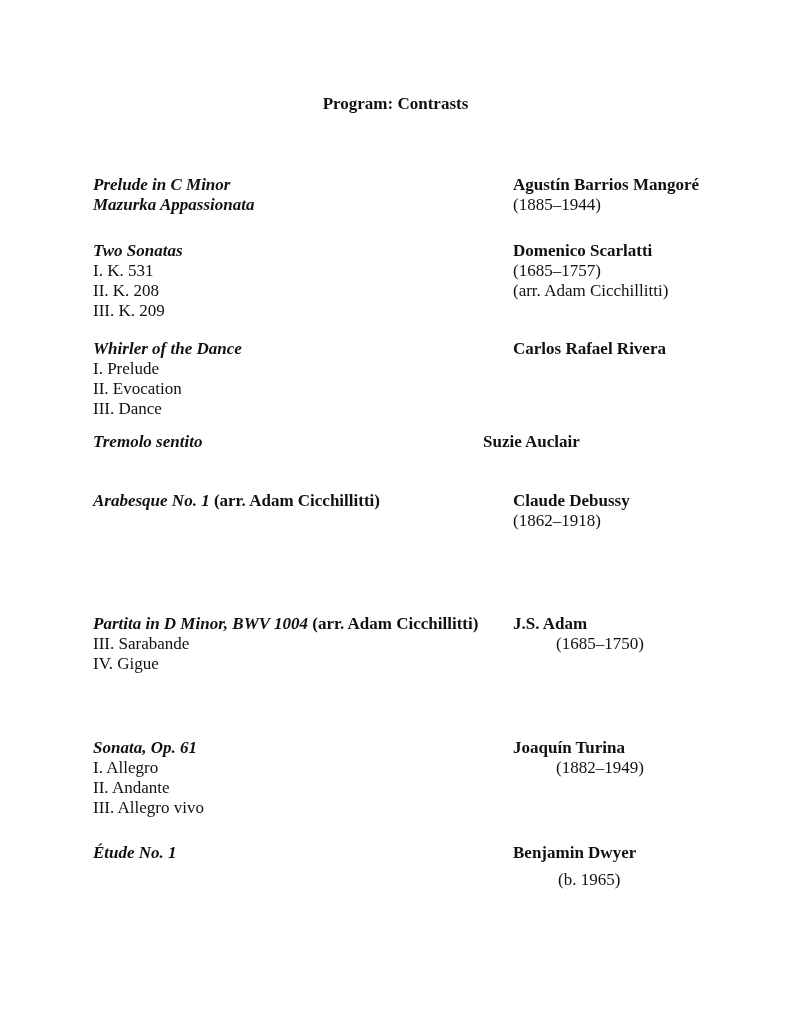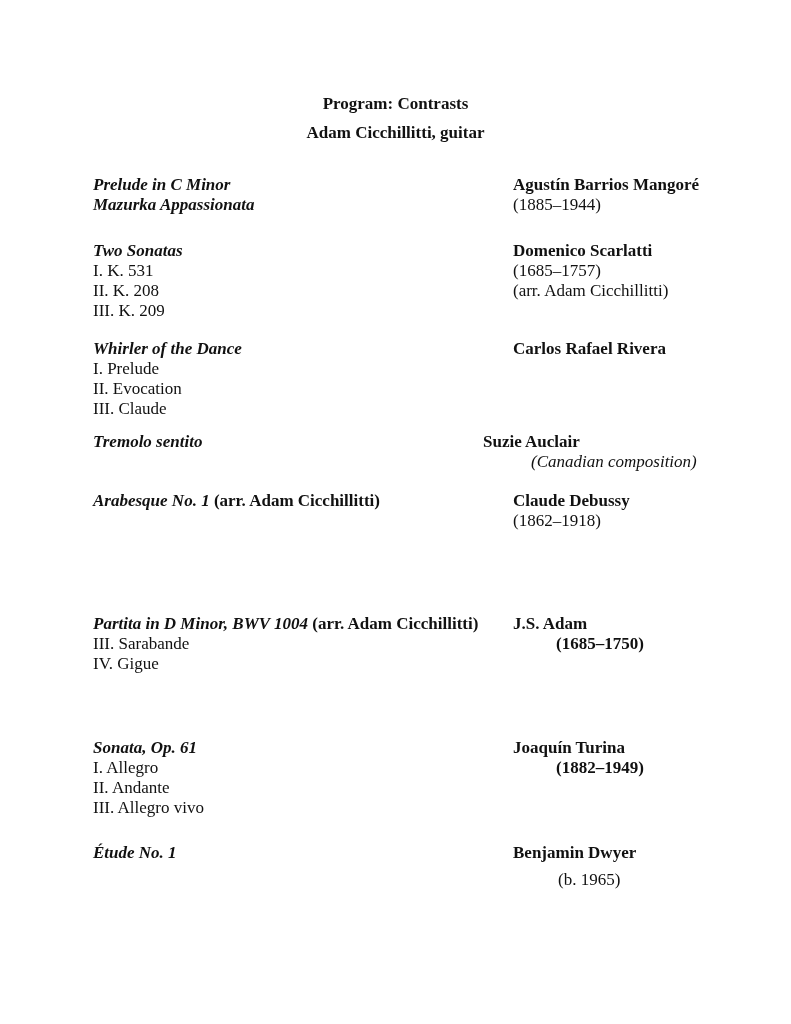--- a/index.html
+++ b/index.html
@@ -23,35 +23,34 @@
   }
   .entry { position: absolute; left: 0; top: 0; width: 791px; }
   .col-left  { position: absolute; left: 93px;  top: 0; white-space: nowrap; }
   .col-right { position: absolute; left: 513px; top: 0; white-space: nowrap; }
   .col-right.shift-left { left: 483px; }
   .piece { font-weight: bold; font-style: italic; }
   .piece .suffix { font-style: normal; }
   .movement { font-weight: normal; font-style: normal; }
   .composer { font-weight: bold; }
   .dates { font-weight: normal; }
-  .dates.bold { font-weight: bold; }
+  .dates.bold { font-weight: normal; }
   .indent-sm { padding-left: 43px; }
   .indent-md { padding-left: 45px; }
   .indent-note { padding-left: 48px; }
   .gap-before { margin-top: 7px; }
   .note { font-weight: normal; }
   .note.italic { font-style: italic; }
 </style>
 </head>
 <body>
 
 <div class="page">
 
   <div class="centered" style="top:94px">Program: Contrasts</div>
-  <div class="centered" style="top:123px">Adam Cicchillitti, guitar</div>
 
   <div class="entry" style="top:175px">
     <div class="col-left">
       <div class="piece">Prelude in C Minor</div>
       <div class="piece">Mazurka Appassionata</div>
     </div>
     <div class="col-right">
       <div class="composer">Agustín Barrios Mangoré</div>
       <div class="dates">(1885–1944)</div>
     </div>
@@ -69,34 +68,33 @@
       <div class="dates">(1685–1757)</div>
       <div class="note">(arr. Adam Cicchillitti)</div>
     </div>
   </div>
 
   <div class="entry" style="top:339px">
     <div class="col-left">
       <div class="piece">Whirler of the Dance</div>
       <div class="movement">I. Prelude</div>
       <div class="movement">II. Evocation</div>
-      <div class="movement">III. Claude</div>
+      <div class="movement">III. Dance</div>
     </div>
     <div class="col-right">
       <div class="composer">Carlos Rafael Rivera</div>
     </div>
   </div>
 
   <div class="entry" style="top:432px">
     <div class="col-left">
       <div class="piece">Tremolo sentito</div>
     </div>
     <div class="col-right shift-left">
       <div class="composer">Suzie Auclair</div>
-      <div class="note italic indent-note">(Canadian composition)</div>
     </div>
   </div>
 
   <div class="entry" style="top:491px">
     <div class="col-left">
       <div class="piece"><span>Arabesque No. 1</span><span class="suffix"> (arr. Adam Cicchillitti)</span></div>
     </div>
     <div class="col-right">
       <div class="composer">Claude Debussy</div>
       <div class="dates">(1862–1918)</div>

